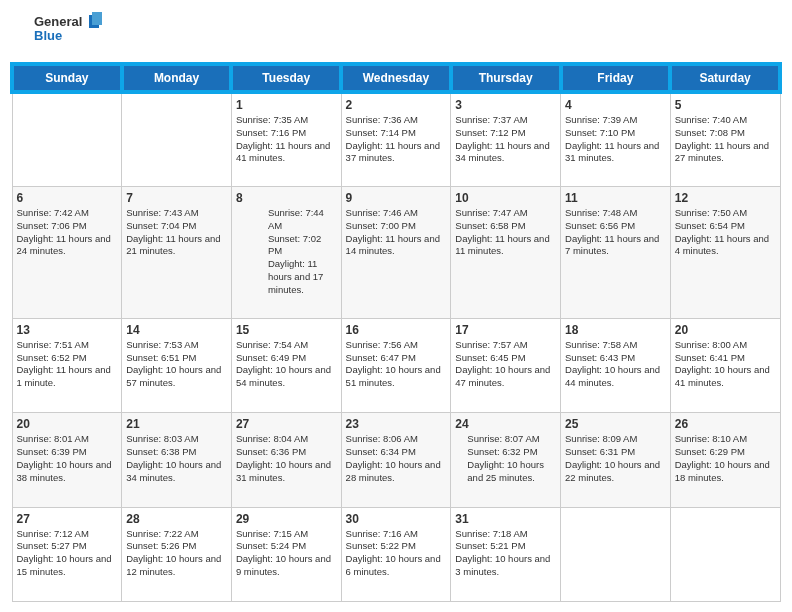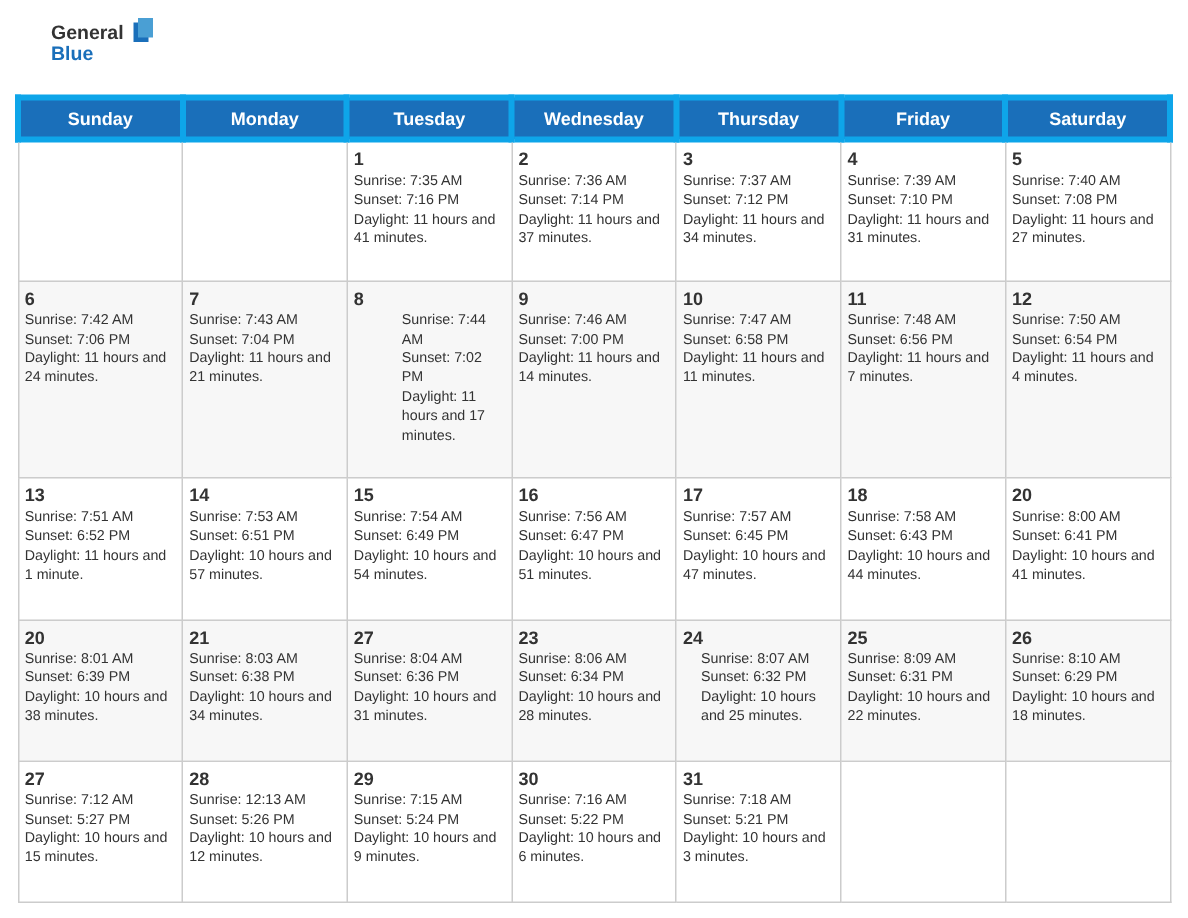--- a/index.html
+++ b/index.html
@@ -287,21 +287,21 @@
         </tr>
         <tr>
           <td>
             <span class="day-num">27</span>
             <div class="day-info" style="white-space: pre-line;">Sunrise: 7:12 AM
 Sunset: 5:27 PM
 Daylight: 10 hours and 15 minutes.</div>
           </td>
           <td>
             <span class="day-num">28</span>
-            <div class="day-info" style="white-space: pre-line;">Sunrise: 12:13 AM
+            <div class="day-info" style="white-space: pre-line;">Sunrise: 7:22 AM
 Sunset: 5:26 PM
 Daylight: 10 hours and 12 minutes.</div>
           </td>
           <td>
             <span class="day-num">29</span>
             <div class="day-info" style="white-space: pre-line;">Sunrise: 7:15 AM
 Sunset: 5:24 PM
 Daylight: 10 hours and 9 minutes.</div>
           </td>
           <td>

